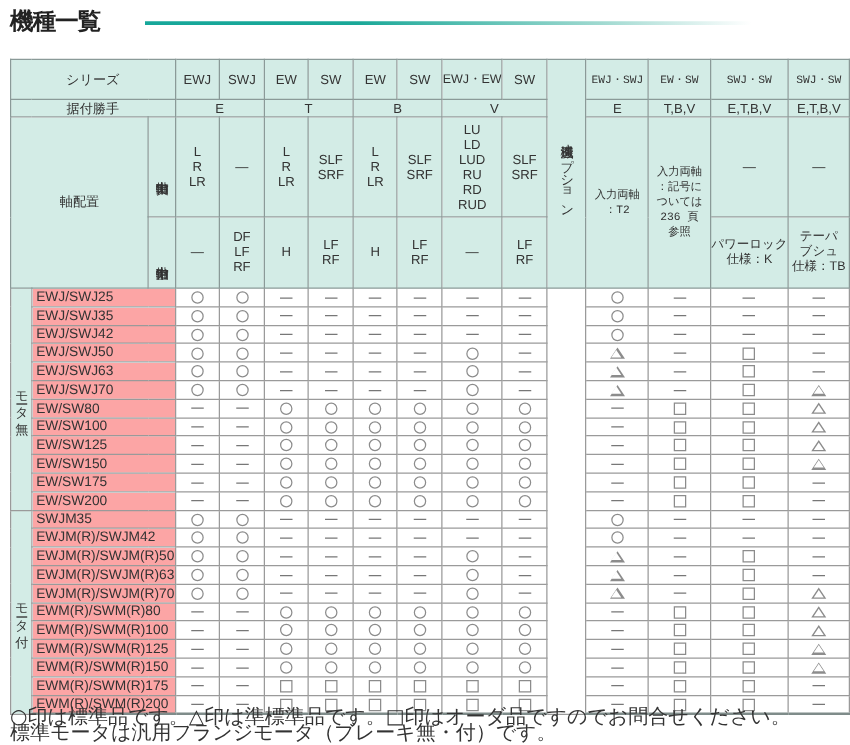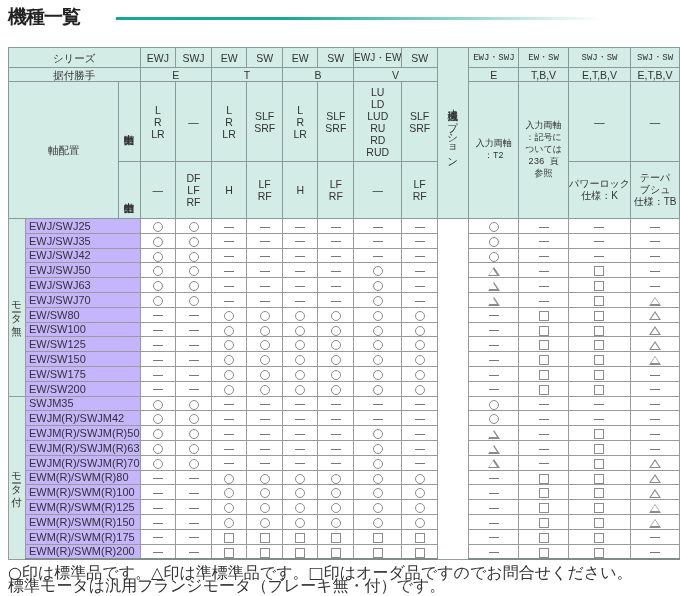--- a/index.html
+++ b/index.html
@@ -9,21 +9,21 @@
            letter-spacing:-1px; }
   .title-line { position:absolute; left:116px; top:17px; width:485px; height:3px;
                 background:linear-gradient(to right, #16a79a 0%, #1aa898 35%, #9fd9d0 75%, rgba(255,255,255,0) 100%); }
   table.spec { position:absolute; left:8px; top:47px; border-collapse:collapse; table-layout:fixed;
                font-family:"Liberation Sans", sans-serif; font-size:10.5px; }
   table.spec td { border:1px solid #8a9a98; text-align:center; vertical-align:middle; padding:0;
                   overflow:hidden; white-space:nowrap; line-height:12px; }
   table.spec tr.hdr td { background:#d3ece6; color:#333; }
   table.spec tr.data td { height:13.8px; background:#fff; border-left-color:#9a9a9a; border-right-color:#9a9a9a;
                           border-top-color:#9a9a9a; border-bottom-color:#9a9a9a; color:#555; }
-  table.spec tr.data td.model { background:#c4b5fd; text-align:left; padding-left:3px; color:#333; font-size:11px; }
+  table.spec tr.data td.model { background:#fca5a5; text-align:left; padding-left:3px; color:#333; font-size:11px; }
   table.spec tr.data td.group { background:#d3ece6; }
   .vtxt { writing-mode:vertical-rl; text-orientation:upright; font-size:10.5px; letter-spacing:0px;
           display:inline-block; line-height:12px; color:#333; }
   .multi { white-space:normal; line-height:12.5px; }
   .sm { font-size:9px;font-family:Liberation Mono, monospace; }
   .xs { font-size:10px; }
   .sym { display:inline-block; color:#888; font-size:12px; line-height:12px; }
   .sym.circle { width:10px; height:10px; border:1px solid #8c8c8c; border-radius:50%; box-sizing:border-box;
                 vertical-align:middle; }
   .sym.square { width:10px; height:10px; border:1px solid #8c8c8c; box-sizing:border-box; vertical-align:middle; }
@@ -56,21 +56,21 @@
       <col style="width:36px">
       <col style="width:36px">
       <col style="width:36px">
     <col style="width:32px">
     <col style="width:50px">
       <col style="width:50px">
       <col style="width:50px">
       <col style="width:49px">
   </colgroup>
   <tbody id="thead-rows">
-    <tr class="hdr" style="height:20px">
+    <tr class="hdr" style="height:32px">
       <td colspan="3">シリーズ</td>
       <td>EWJ</td>
       <td>SWJ</td>
       <td>EW</td>
       <td>SW</td>
       <td>EW</td>
       <td>SW</td>
       <td class="xs">EWJ・EW</td>
       <td>SW</td>
       <td rowspan="4">

